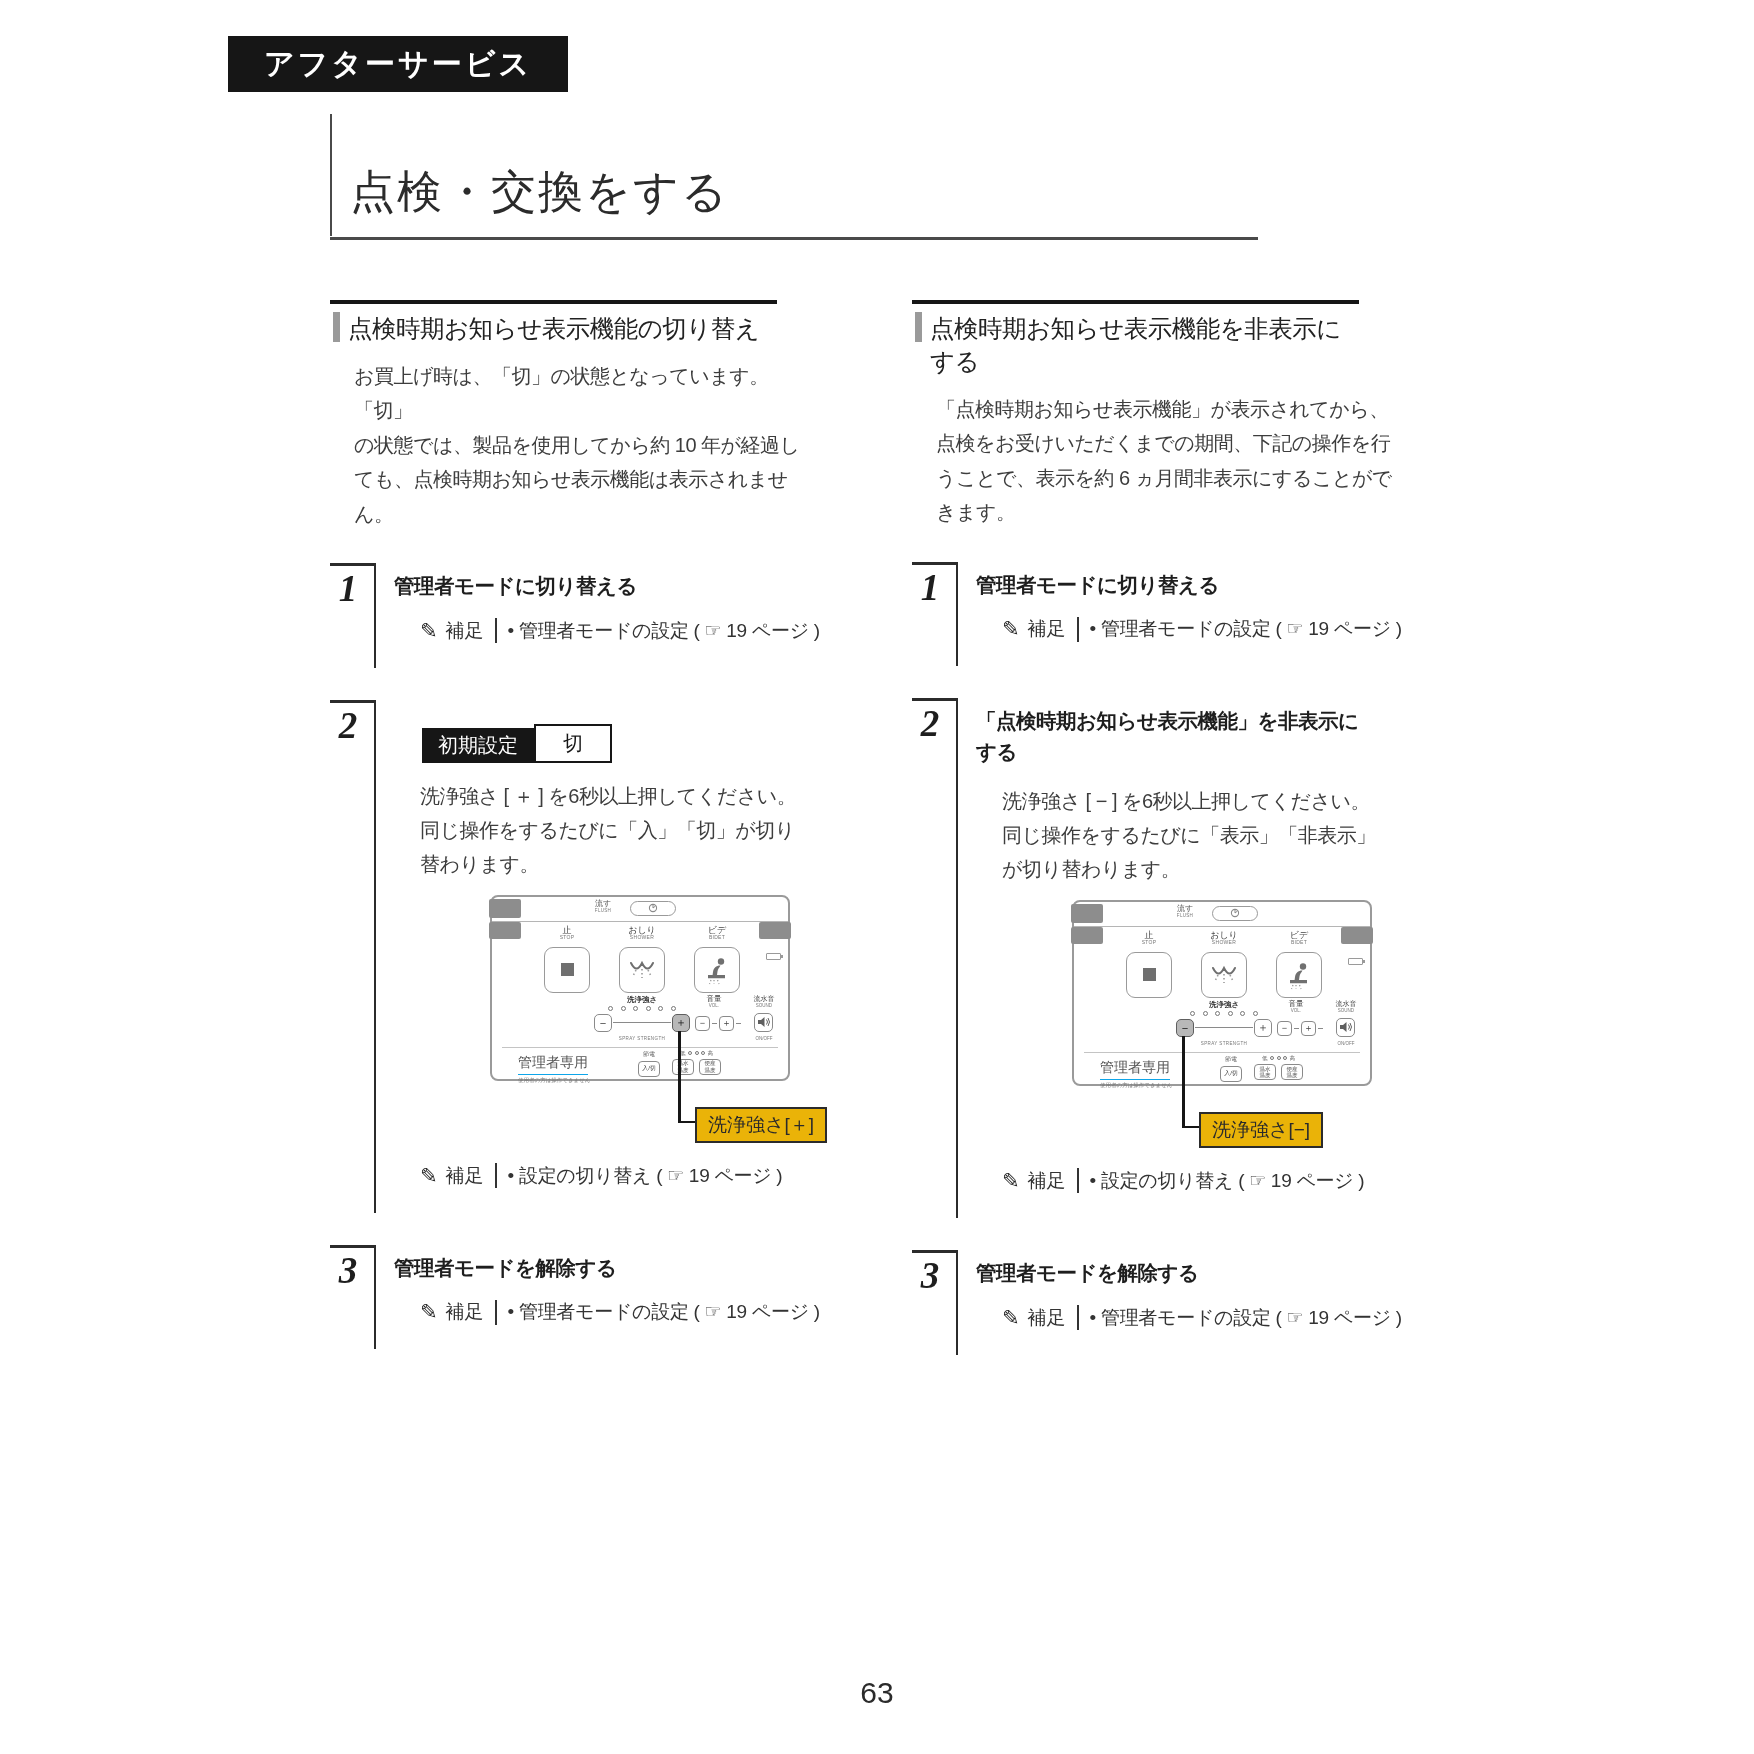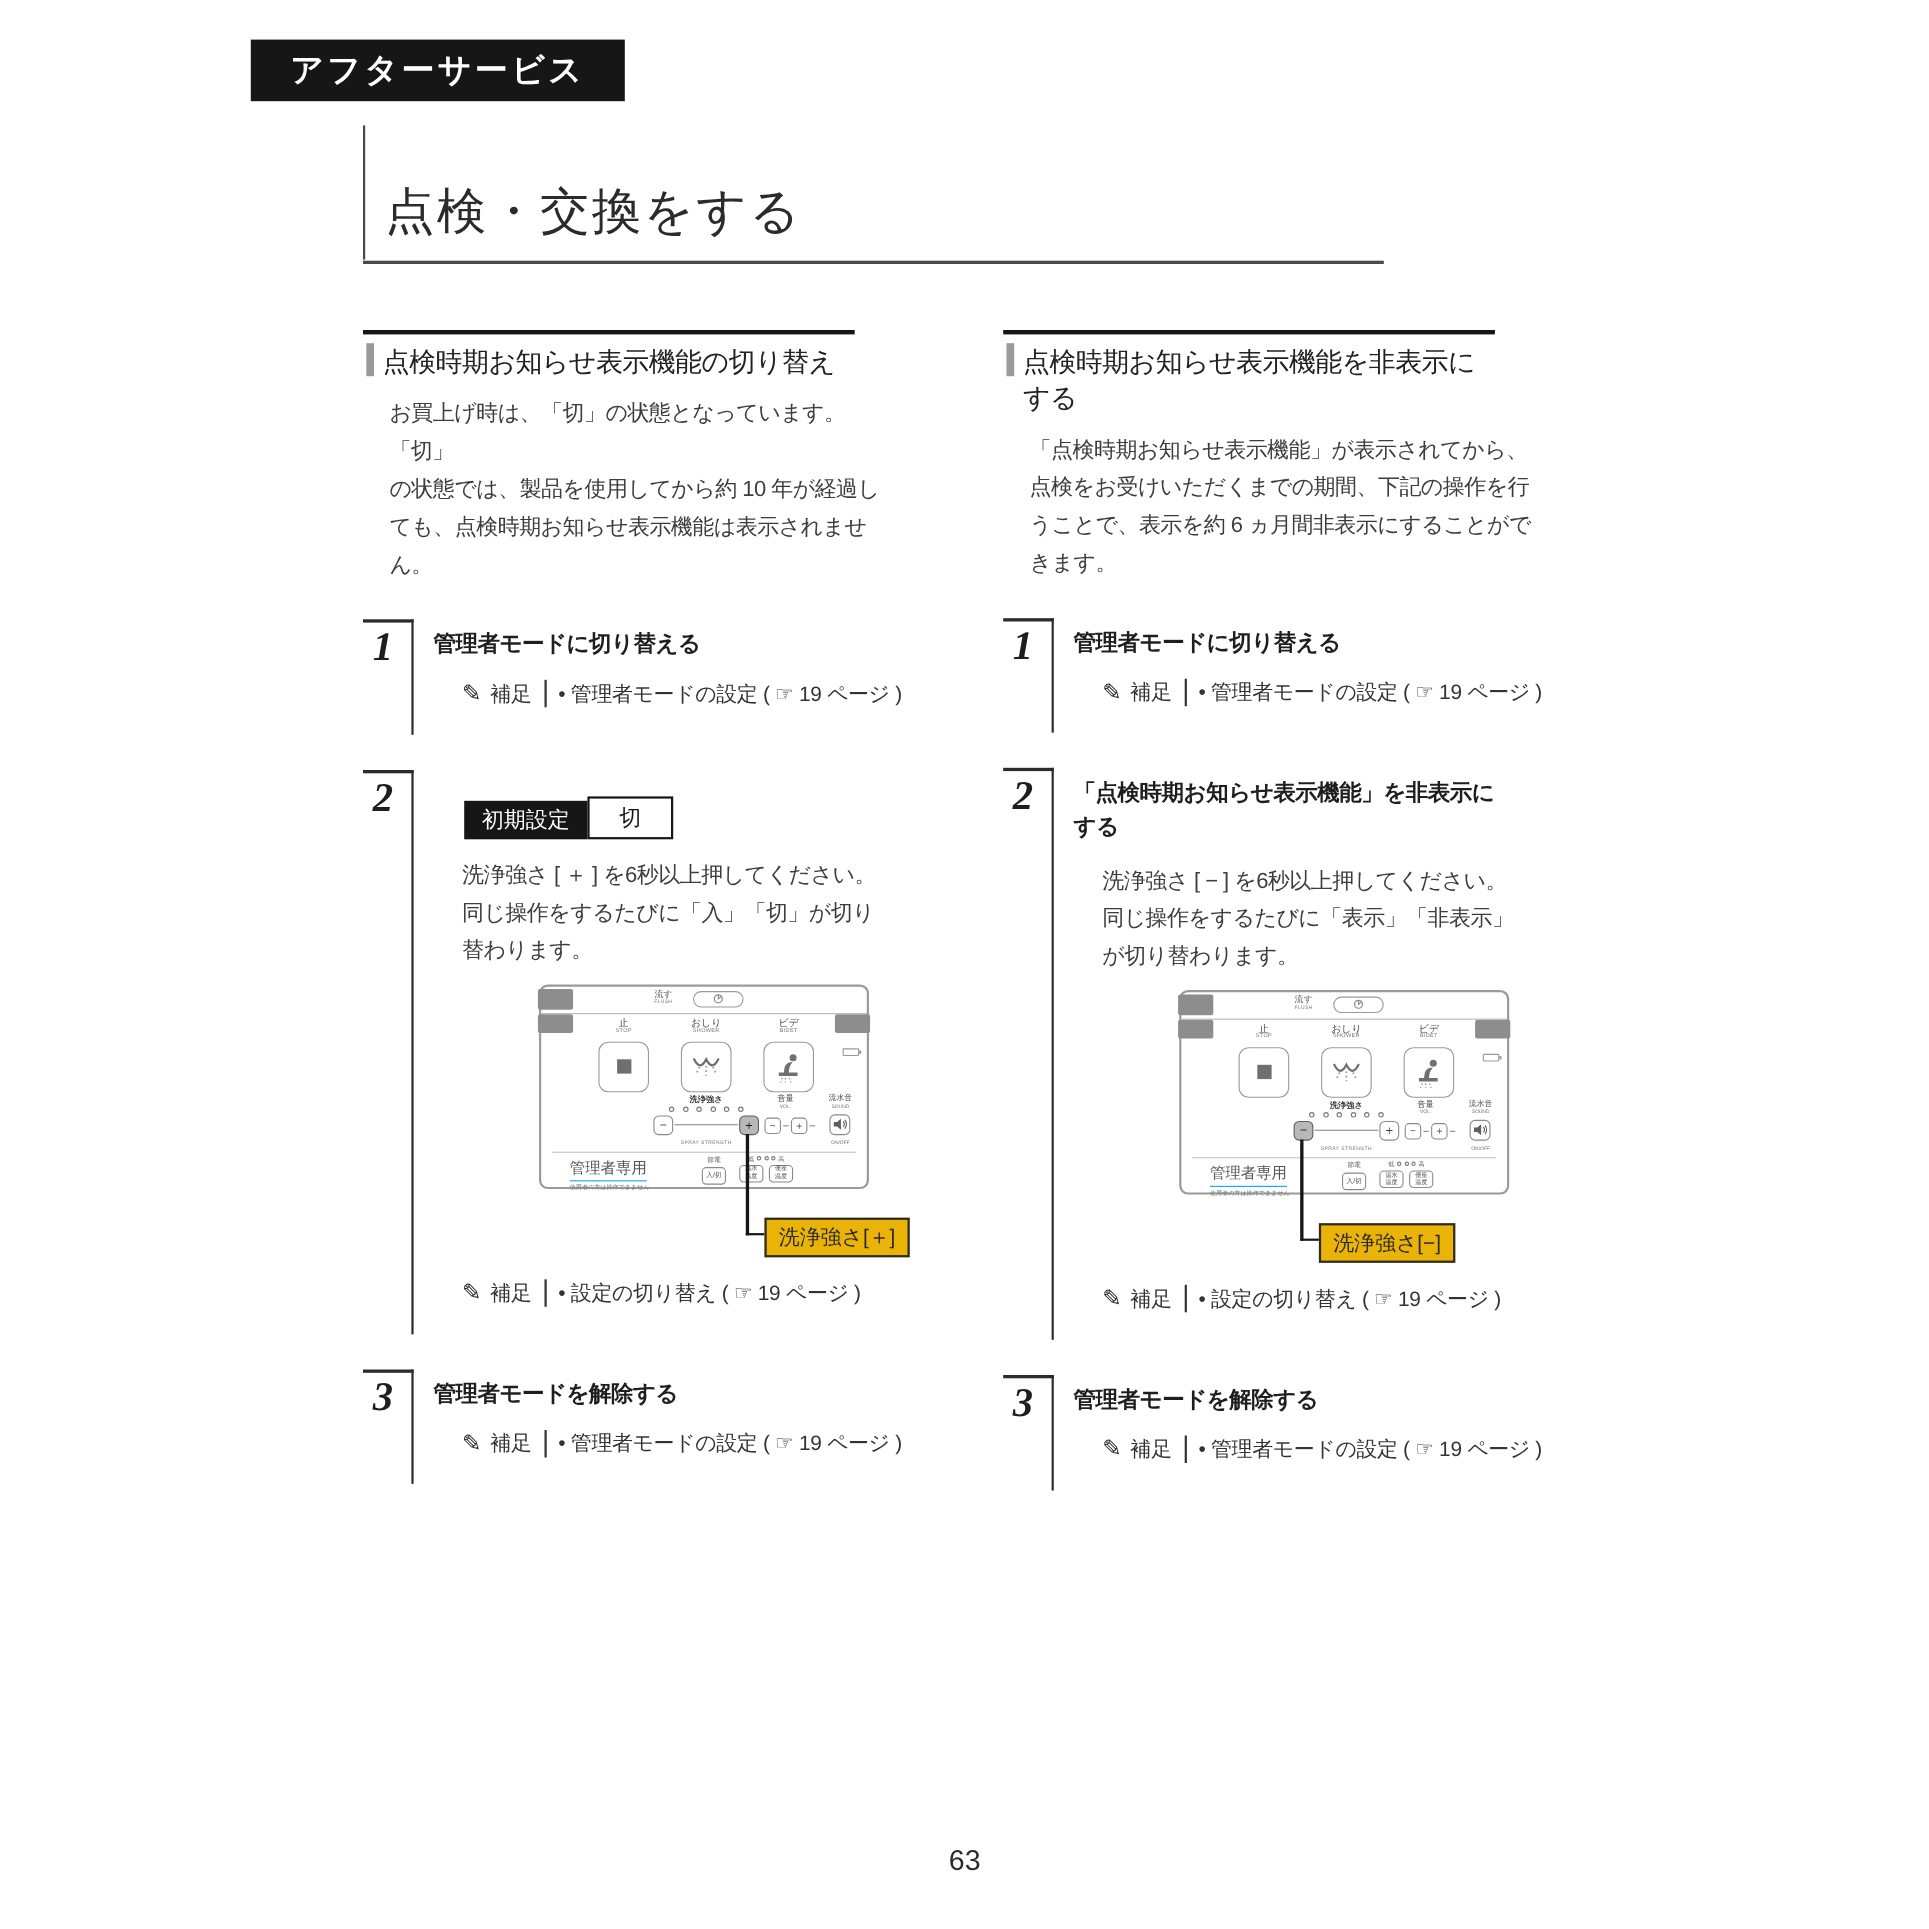--- a/index.html
+++ b/index.html
@@ -11,21 +11,21 @@
   }
   
   .badge {
     position:absolute; left:228px; top:36px; width:340px; height:56px;
     background:#161616; color:#fff; font-size:30px; font-weight:bold;
     letter-spacing:3px; display:flex; align-items:center; justify-content:center;
   }
   .title-vline { position:absolute; left:330px; top:114px; width:2px; height:122px; background:#4a4a4a; }
   .page-title { position:absolute; left:350px; top:162px; font-size:45px; font-weight:500; color:#2b2b2b; letter-spacing:2px; }
   .title-rule { position:absolute; left:330px; top:237px; width:928px; height:3px; background:#4a4a4a; }
-  .page-num { position:absolute; left:0; top:1676px; width:100%; text-align:center; font-size:26px; color:#2b2b2b; }
+  .page-num { position:absolute; left:0; top:1676px; width:100%; text-align:center; font-size:30px; color:#2b2b2b; }
 
   
   .col { position:absolute; top:300px; width:495px; }
   .col-left { left:330px; }
   .col-right { left:912px; }
 
   .sec-header {
     border-top:4px solid #161616; width:447px; position:relative;
     padding:8px 0 4px 18px; font-size:24.5px; letter-spacing:-0.5px; color:#222;
   }

